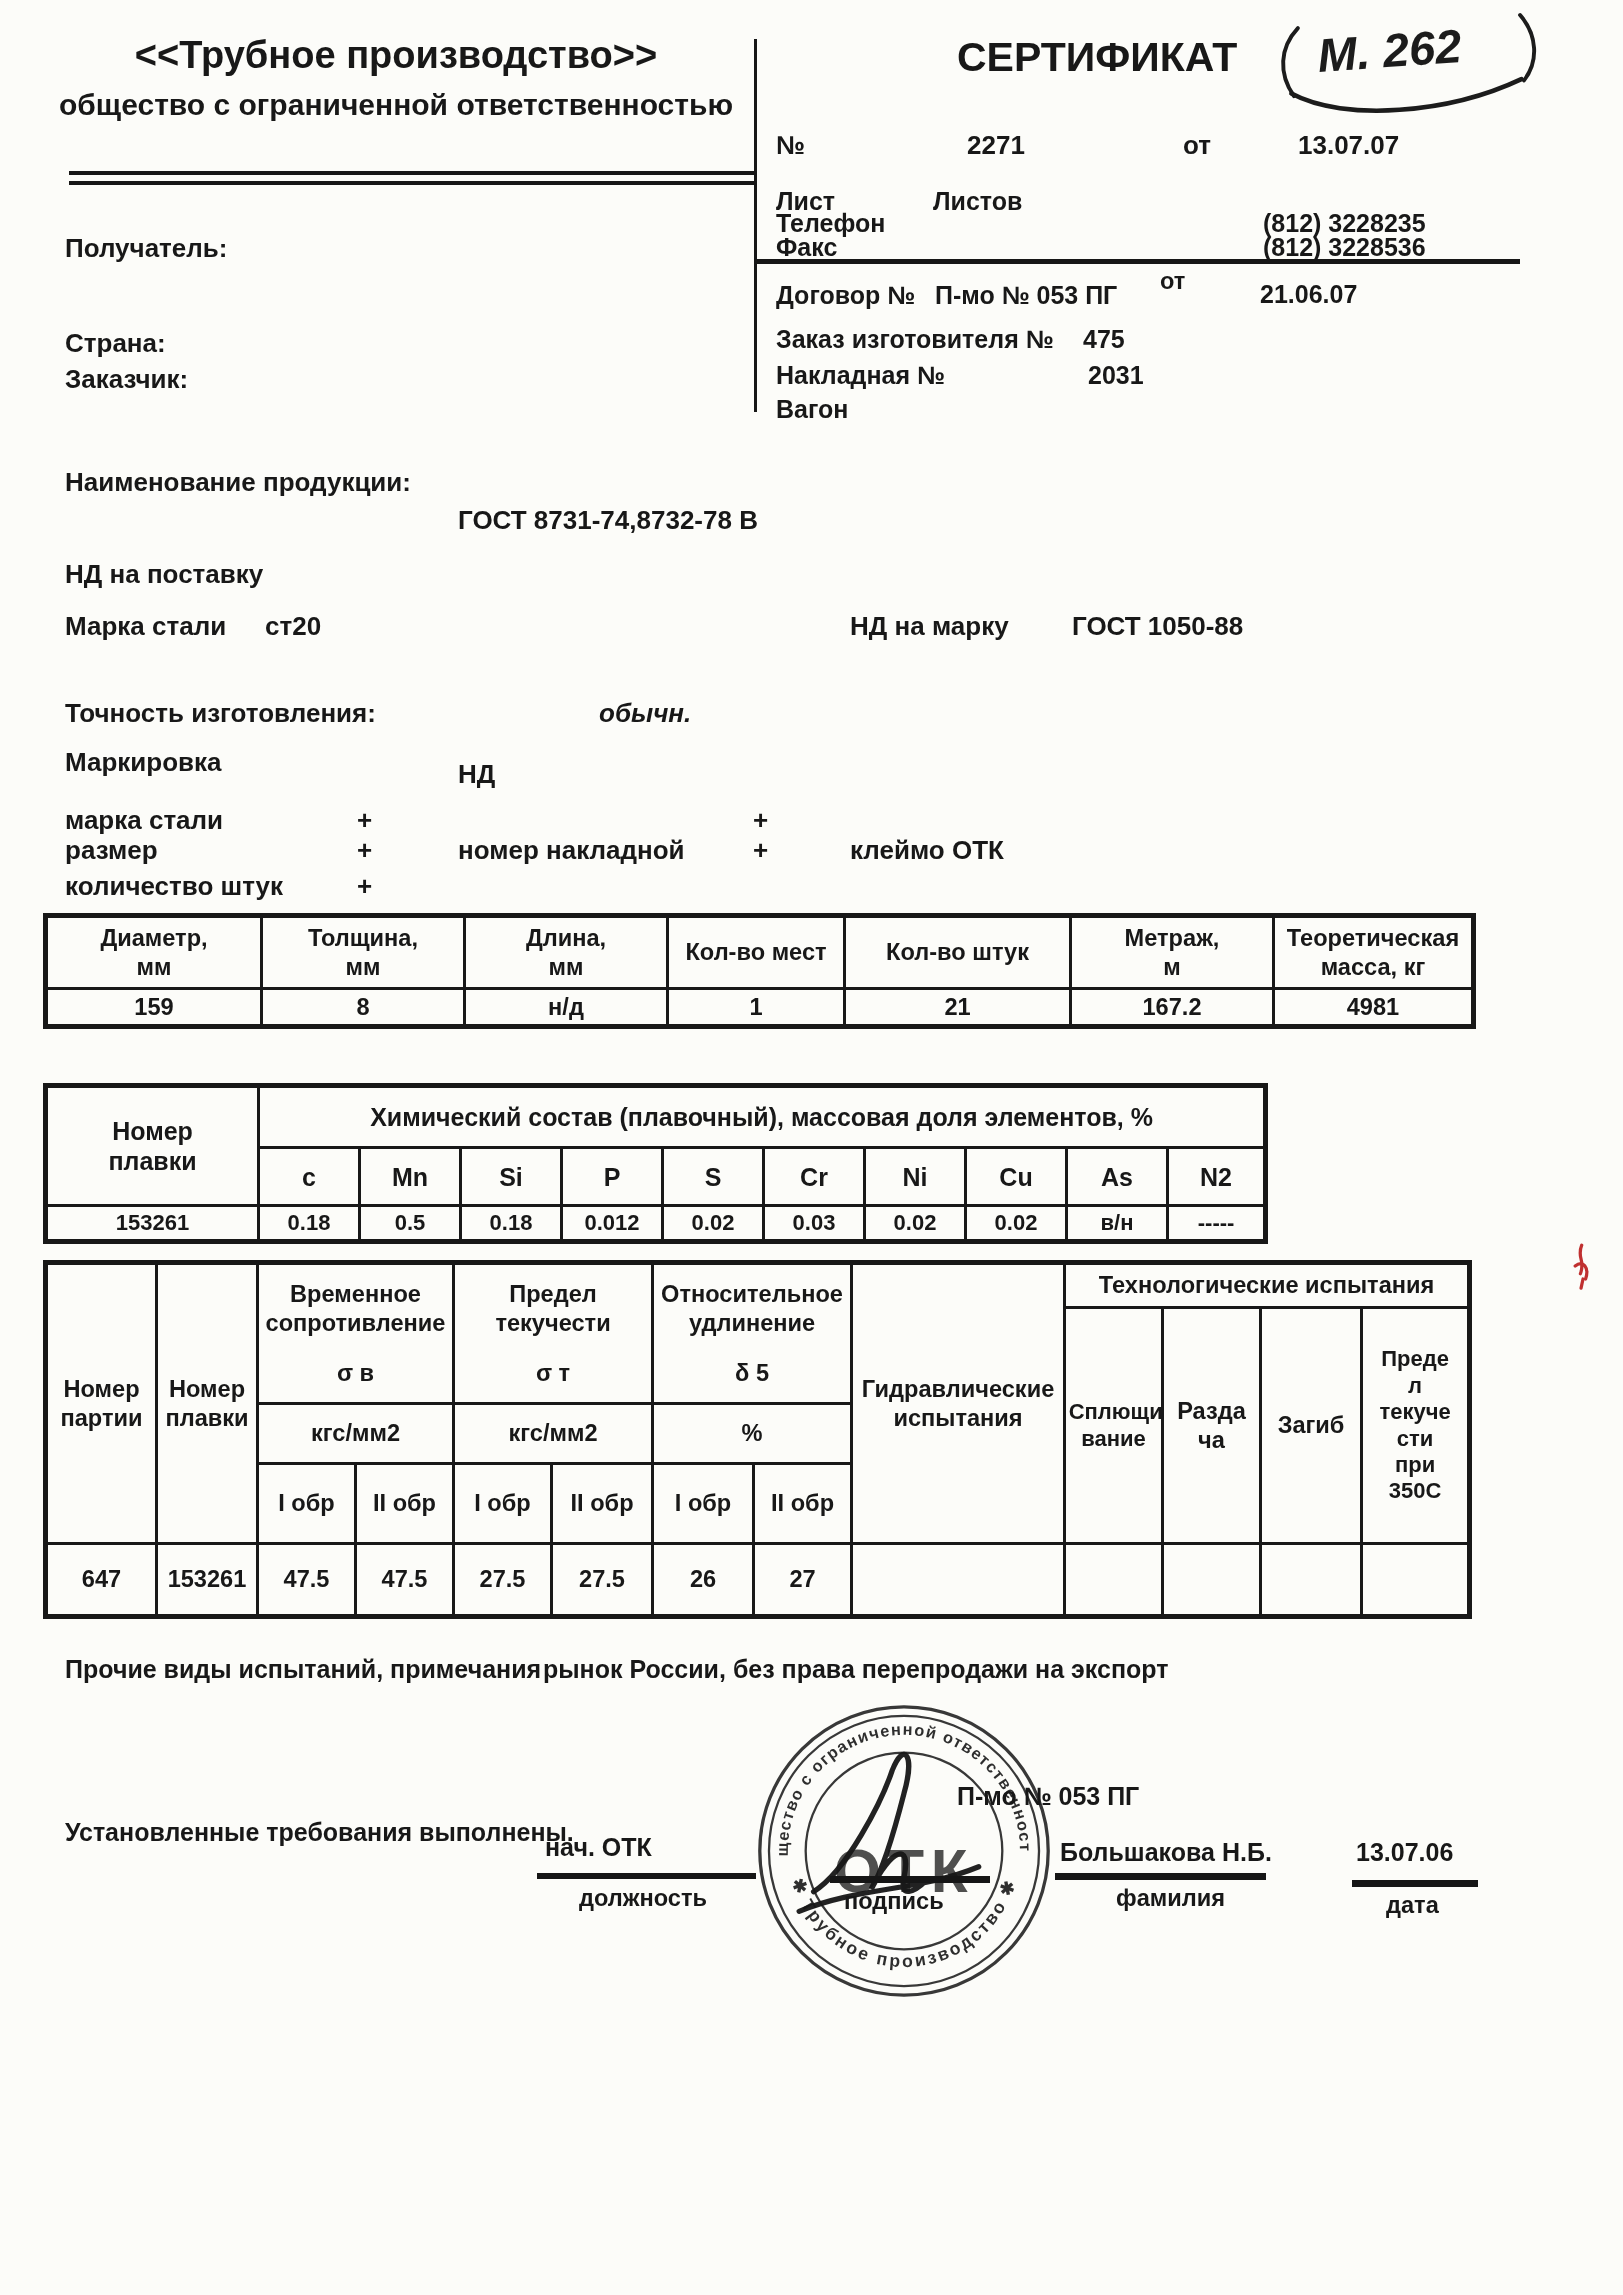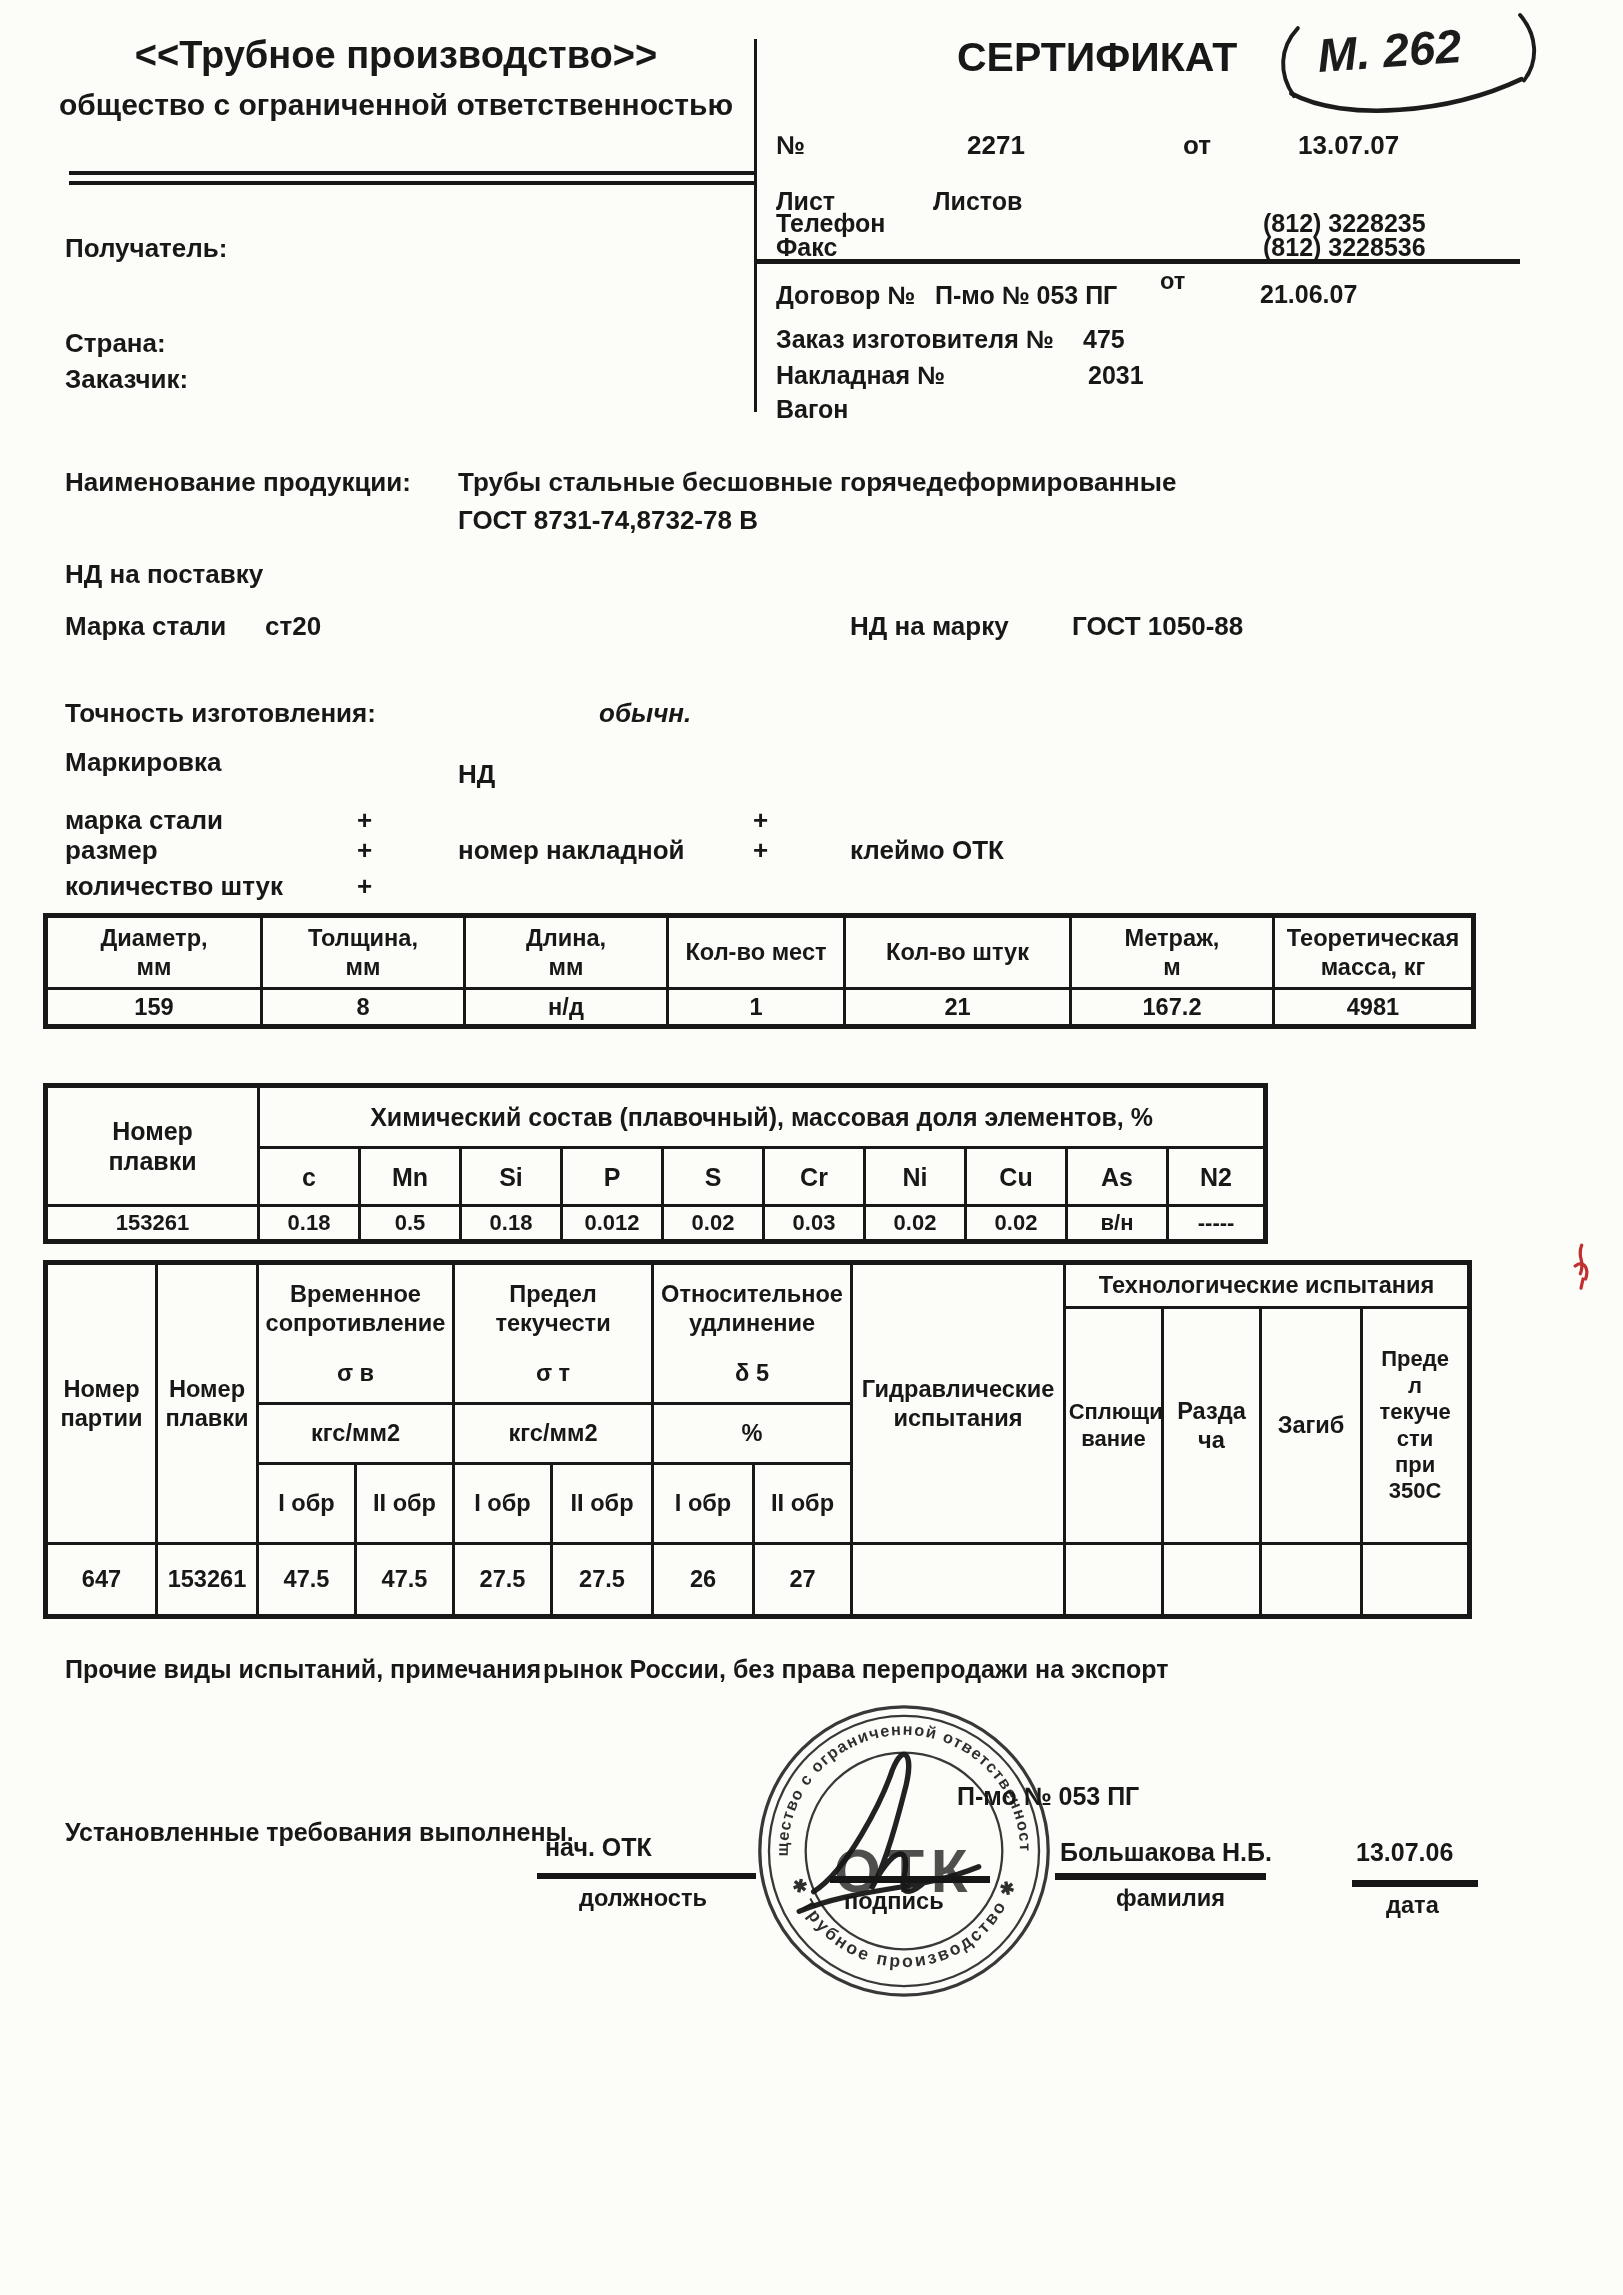--- a/index.html
+++ b/index.html
@@ -75,21 +75,20 @@
   <div class="abs f38" style="left:1083px; top:325px;">475</div>
   <div class="abs f38" style="left:776px; top:361px;">Накладная №</div>
   <div class="abs f38" style="left:1088px; top:361px;">2031</div>
   <div class="abs f38" style="left:776px; top:395px;">Вагон</div>
 
   <div class="abs f40" style="left:65px; top:234px;">Получатель:</div>
   <div class="abs f40" style="left:65px; top:329px;">Страна:</div>
   <div class="abs f40" style="left:65px; top:365px;">Заказчик:</div>
 
   <div class="abs f40" style="left:65px; top:468px;">Наименование продукции:</div>
-  <div class="abs f40" style="left:458px; top:468px;">Трубы стальные бесшовные горячедеформированные</div>
   <div class="abs f40" style="left:458px; top:506px;">ГОСТ 8731-74,8732-78 В</div>
   <div class="abs f40" style="left:65px; top:560px;">НД на поставку</div>
   <div class="abs f40" style="left:65px; top:612px;">Марка стали</div>
   <div class="abs f40" style="left:265px; top:612px;">ст20</div>
   <div class="abs f40" style="left:850px; top:612px;">НД на марку</div>
   <div class="abs f40" style="left:1072px; top:612px;">ГОСТ  1050-88</div>
   <div class="abs f40" style="left:65px; top:699px;">Точность изготовления:</div>
   <div class="abs f40" style="left:599px; top:699px;font-style:italic;">обычн.</div>
   <div class="abs f40" style="left:65px; top:748px;">Маркировка</div>
 

